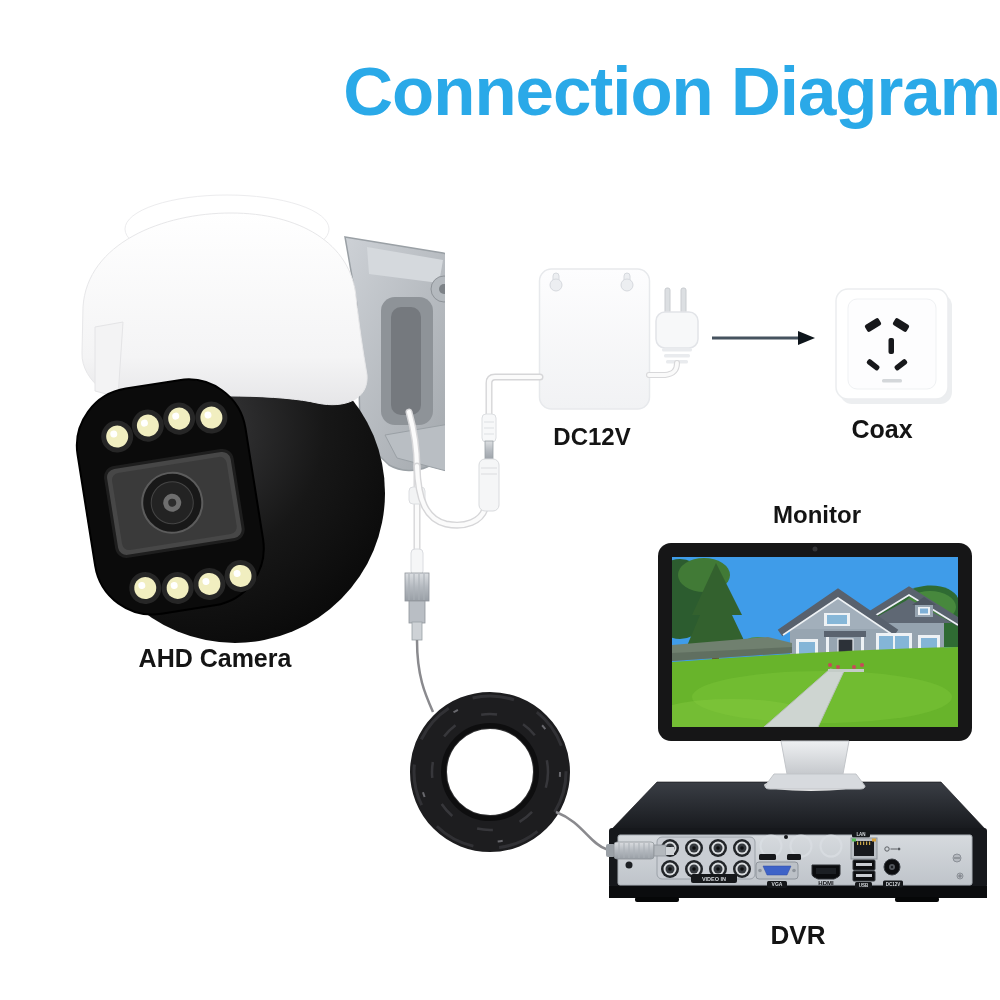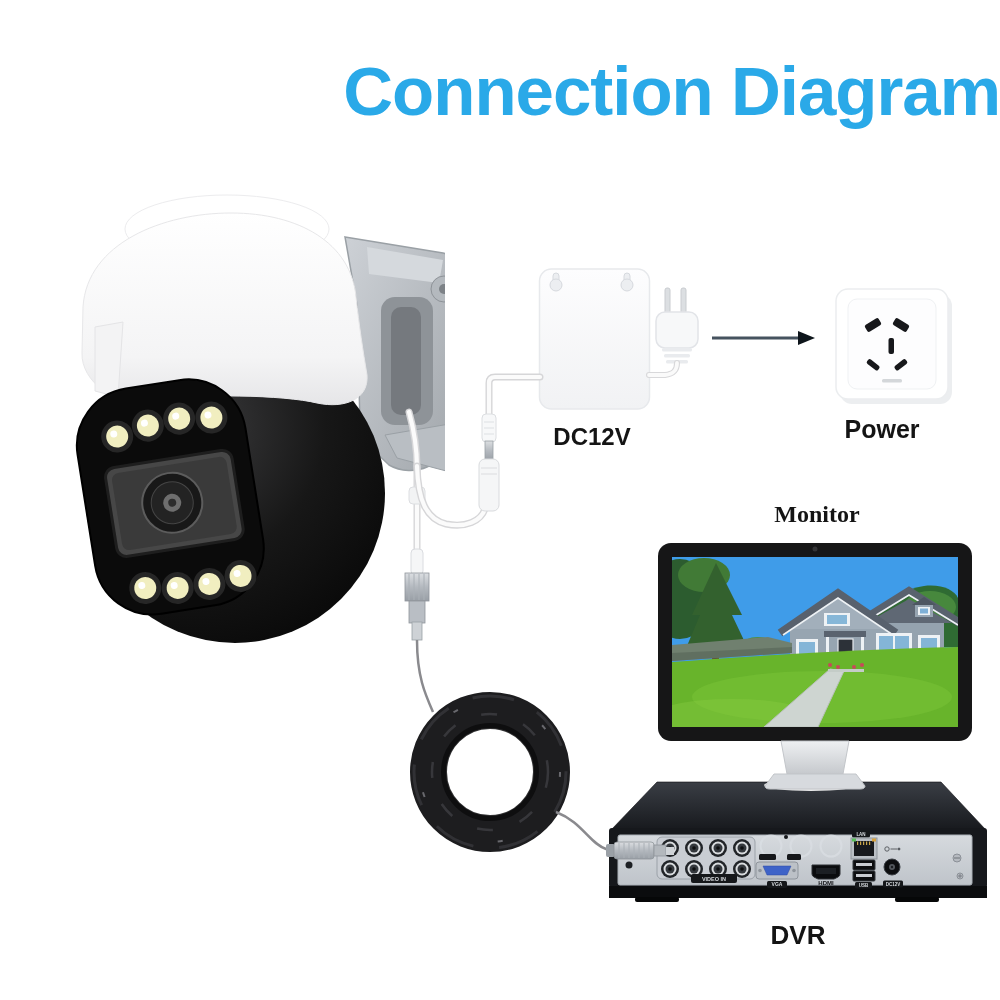--- a/index.html
+++ b/index.html
@@ -4,21 +4,21 @@
 <style>
   html,body{margin:0;padding:0;background:#ffffff;}
   .canvas{position:relative;width:1000px;height:1000px;background:#ffffff;overflow:hidden;
           font-family:"Liberation Sans",sans-serif;}
   .title{position:absolute;left:0;top:52px;width:1000px;text-align:right;
          font-size:69px;font-weight:bold;letter-spacing:-1px;color:#2aa9e8;}
   .lbl{position:absolute;font-weight:bold;color:#141414;text-align:center;}
   .lbl-camera{left:110px;top:644px;width:210px;font-size:25px;}
   .lbl-adapter{left:536px;top:423px;width:112px;font-size:24px;}
   .lbl-outlet{left:826px;top:415px;width:112px;font-size:25px;}
-  .lbl-monitor{left:750px;top:501px;width:134px;font-size:24px;font-family:Liberation Serif, serif;}
+  .lbl-monitor{left:750px;top:501px;width:134px;font-size:24px;}
   .lbl-coax{left:390px;top:893px;width:174px;font-size:25px;}
   .lbl-dvr{left:741px;top:920px;width:114px;font-size:26px;}
   .dev{position:absolute;}
   .z10{z-index:10}.z12{z-index:12}.z30{z-index:30;pointer-events:none}.z40{z-index:40}
   svg{display:block}
 </style>
 </head>
 <body>
 
 <div class="canvas">
@@ -440,18 +440,19 @@
       <rect x="654" y="845" width="12" height="11" fill="#b3b8bd" stroke="#8f959b" stroke-width="0.8"></rect>
       <rect x="666" y="847" width="8" height="8" fill="#d0d4d8"></rect>
     </g>
 
     <g>
       <line x1="712" y1="338" x2="798" y2="338" stroke="#46535f" stroke-width="3"></line>
       <polygon points="798,331 815,338 798,345" fill="#0e151b"></polygon>
     </g>
   </svg>
 
+  <div class="lbl lbl-camera z40">AHD Camera</div>
   <div class="lbl lbl-adapter z40">DC12V</div>
-  <div class="lbl lbl-outlet z40">Power</div>
+  <div class="lbl lbl-outlet z40">Coax</div>
   <div class="lbl lbl-monitor z40">Monitor</div>
   <div class="lbl lbl-dvr z40">DVR</div>
 
 </div>
 
 </body></html>

